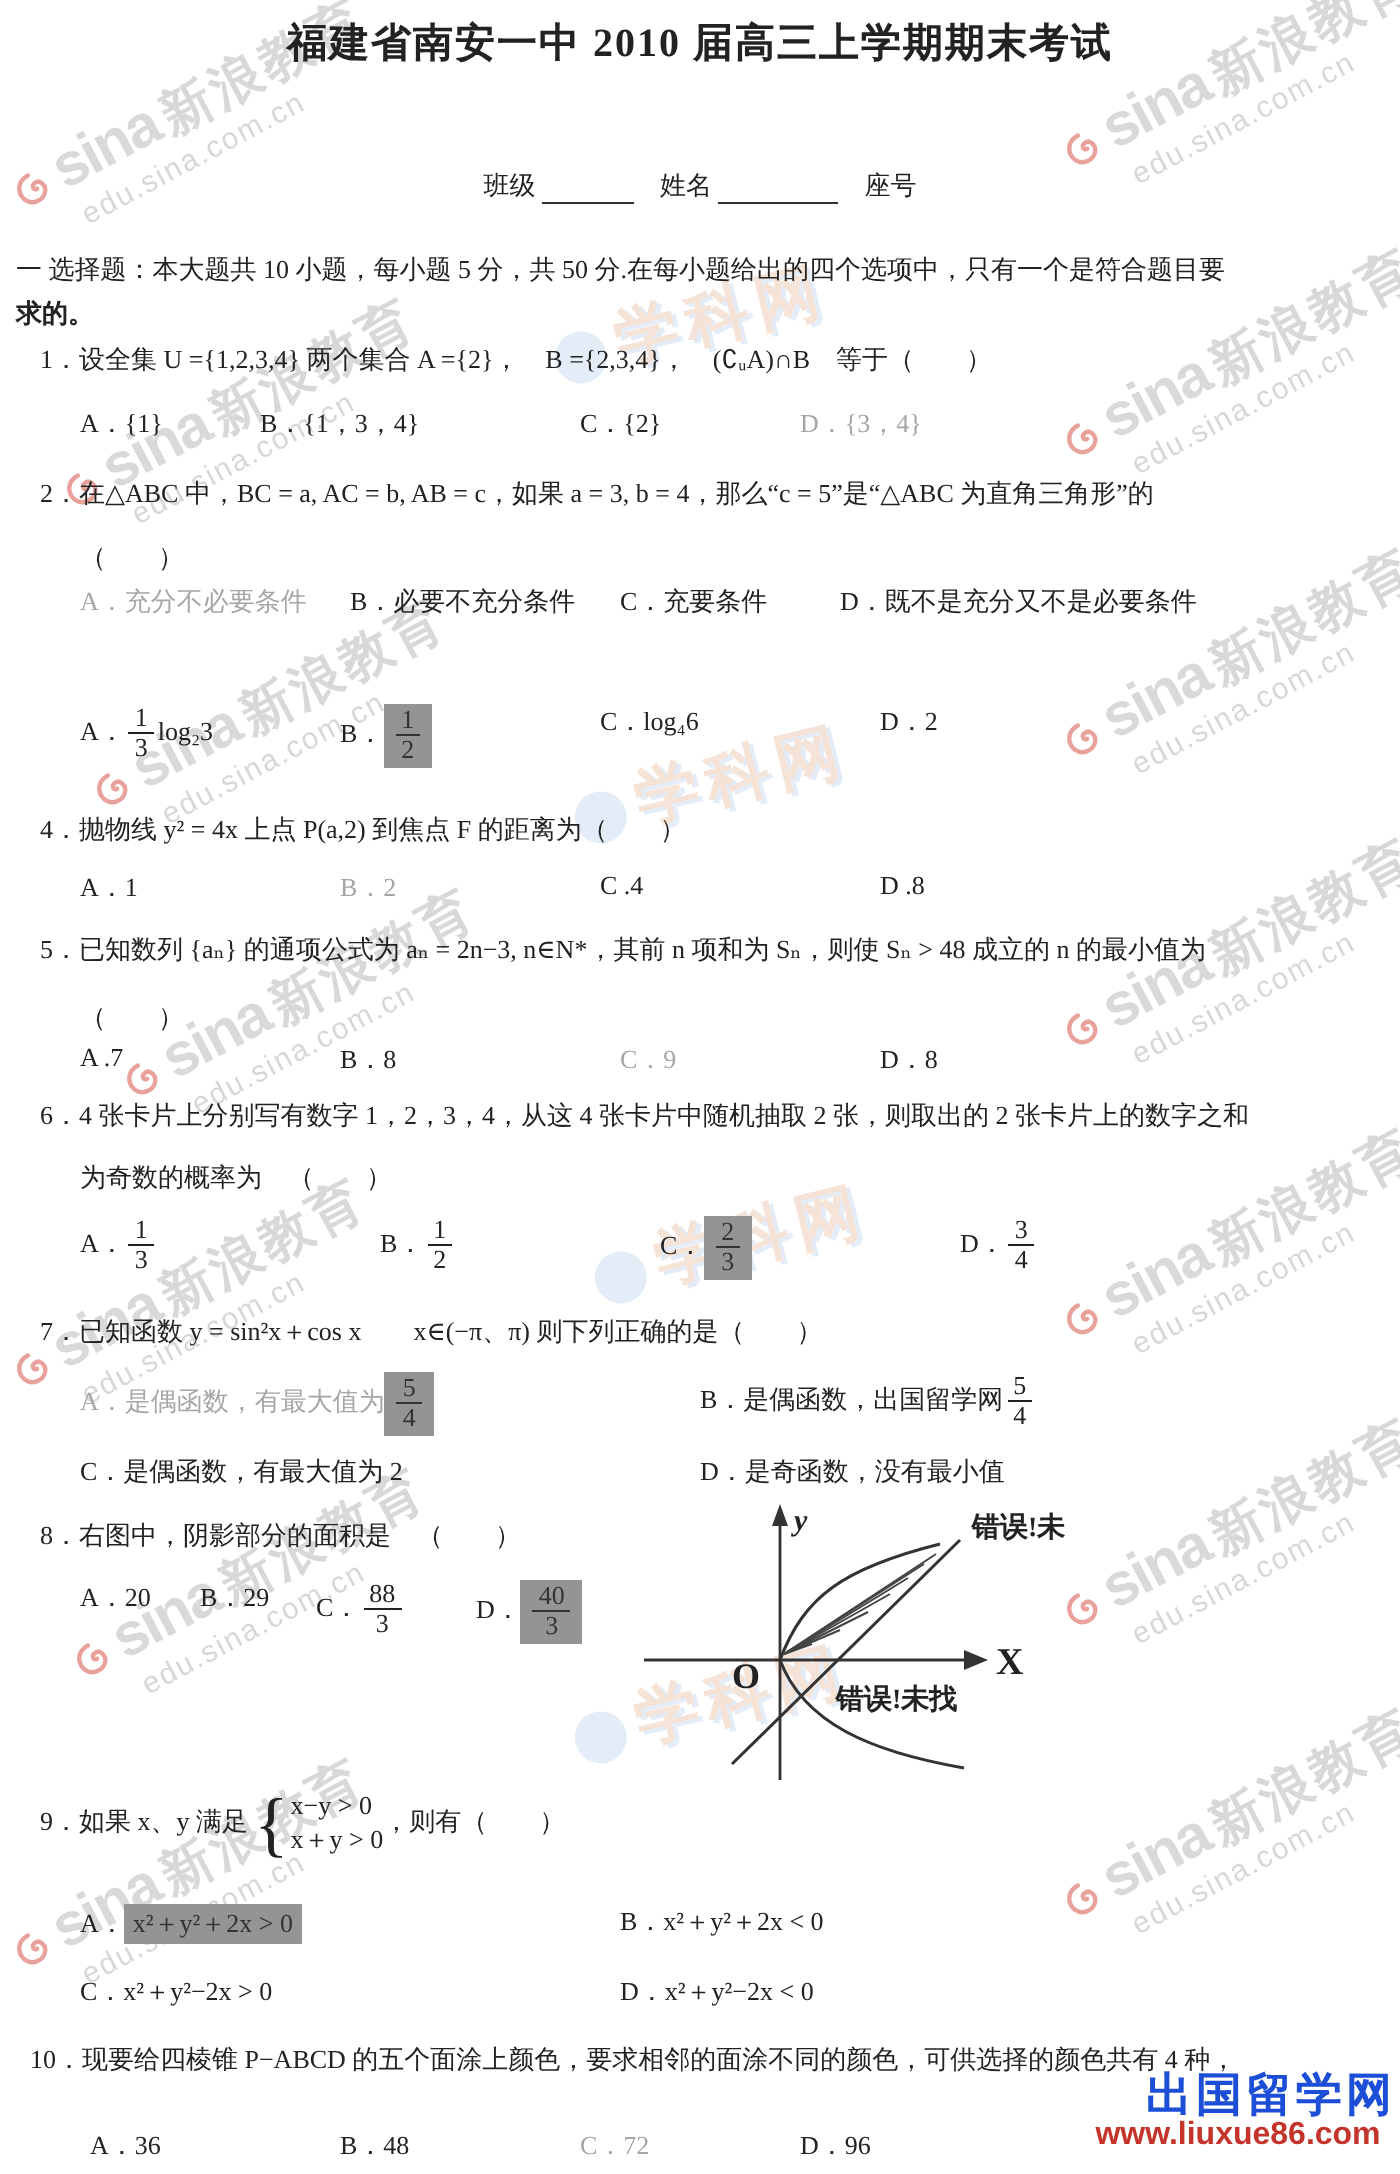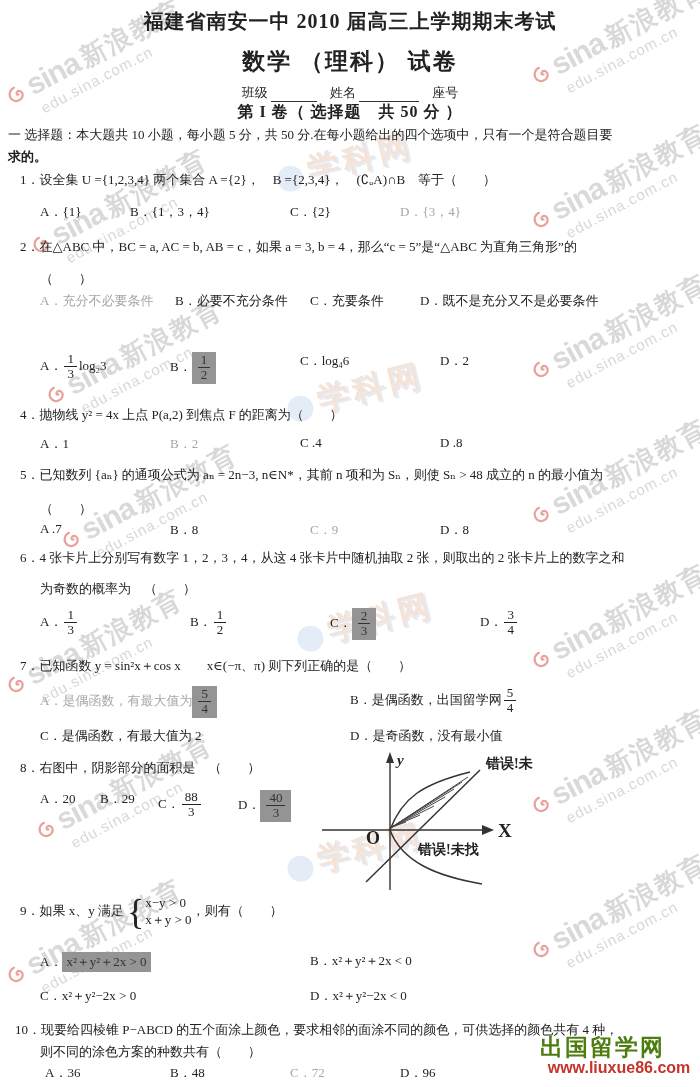--- a/index.html
+++ b/index.html
@@ -44,21 +44,21 @@
   .hl-dark .n{border-bottom-color:#333;}
   .faded{color:#a6a6a6;}
   .sys{display:inline-flex;align-items:center;vertical-align:middle;}
   .sys-brace{font-size:36px;font-weight:400;line-height:.9;margin:0 1px 0 3px;}
   .sys-rows{display:inline-flex;flex-direction:column;line-height:1.3;}
 
   
   .figure{position:absolute;left:318px;top:750px;width:250px;height:142px;}
 
   
-  .footer-name{position:absolute;top:1032px;left:540px;width:158px;text-align:left;font-size:23px;font-weight:bold;letter-spacing:2px;color:#4d7c0f;}
+  .footer-name{position:absolute;top:1032px;left:540px;width:158px;text-align:right;font-size:23px;font-weight:bold;letter-spacing:2px;color:#1d4ed8;}
   .footer-url{position:absolute;top:1059px;left:540px;width:158px;text-align:center;
       font-family:"Liberation Sans","DejaVu Sans",sans-serif;font-size:16px;font-weight:bold;color:#c5342b;}
 </style>
 </head>
 <body>
 
 <div class="page">
 
   <div class="layer" id="wm-layer">
     <div class="xkw" style="left:275px;top:140px;"><span class="xkw-dot"></span><span>学科网</span></div>
@@ -231,27 +231,25 @@
         <span class="wm-sina">sina</span>
         <span class="wm-cn">新浪教育</span>
       </div>
       <div class="wm-row2">edu.sina.com.cn</div>
     </div>
     </div>
 
   <div class="layer" id="content-layer">
 
     <div class="title1">福建省南安一中  2010 届高三上学期期末考试</div>
-    <div class="title2">数学 （理科） 试卷</div>
     <div class="fillline">
       <span>班级</span>
       <span class="blank" style="width:46px;"></span>　<span>姓名</span>
       <span class="blank" style="width:60px;"></span>　<span>座号</span>
     </div>
-    <div class="section">第 I 卷（ 选择题　共 50 分 ）</div>
     <div class="intro1">一  选择题：本大题共 10 小题，每小题 5 分，共 50 分.在每小题给出的四个选项中，只有一个是符合题目要</div>
     <div class="intro2">求的。</div>
 
     <div class="stem" style="left:20px;top:171px;">1．设全集 U ={1,2,3,4} 两个集合 A ={2}，　B ={2,3,4}，　(∁ᵤA)∩B　等于（　　）</div>
     <div class="row" style="top:203px;">
       <span class="opt" style="left:40px;"><span>A．</span><span>{1}</span></span>
       <span class="opt" style="left:130px;"><span>B．</span><span>{1，3，4}</span></span>
       <span class="opt" style="left:290px;"><span>C．</span><span>{2}</span></span>
       <span class="opt faded" style="left:400px;"><span>D．</span><span>{3，4}</span></span>
     </div>
@@ -384,21 +382,20 @@
     <div class="row" style="top:952px;">
       <span class="opt" style="left:40px;"><span>A．</span><span class="hl-dark">x²＋y²＋2x &gt; 0</span></span>
       <span class="opt" style="left:310px;"><span>B．</span><span>x²＋y²＋2x &lt; 0</span></span>
     </div>
     <div class="row" style="top:987px;">
       <span class="opt" style="left:40px;"><span>C．</span><span>x²＋y²−2x &gt; 0</span></span>
       <span class="opt" style="left:310px;"><span>D．</span><span>x²＋y²−2x &lt; 0</span></span>
     </div>
 
     <div class="stem" style="left:15px;top:1021px;">10．现要给四棱锥 P−ABCD 的五个面涂上颜色，要求相邻的面涂不同的颜色，可供选择的颜色共有 4 种，</div>
-    <div class="stem" style="left:40px;top:1043px;">则不同的涂色方案的种数共有（　　）</div>
     <div class="row" style="top:1064px;">
       <span class="opt" style="left:45px;"><span>A．</span><span>36</span></span>
       <span class="opt" style="left:170px;"><span>B．</span><span>48</span></span>
       <span class="opt faded" style="left:290px;"><span>C．</span><span>72</span></span>
       <span class="opt" style="left:400px;"><span>D．</span><span>96</span></span>
     </div>
 
     <div class="footer-name">出国留学网</div>
     <div class="footer-url">www.liuxue86.com</div>
 

